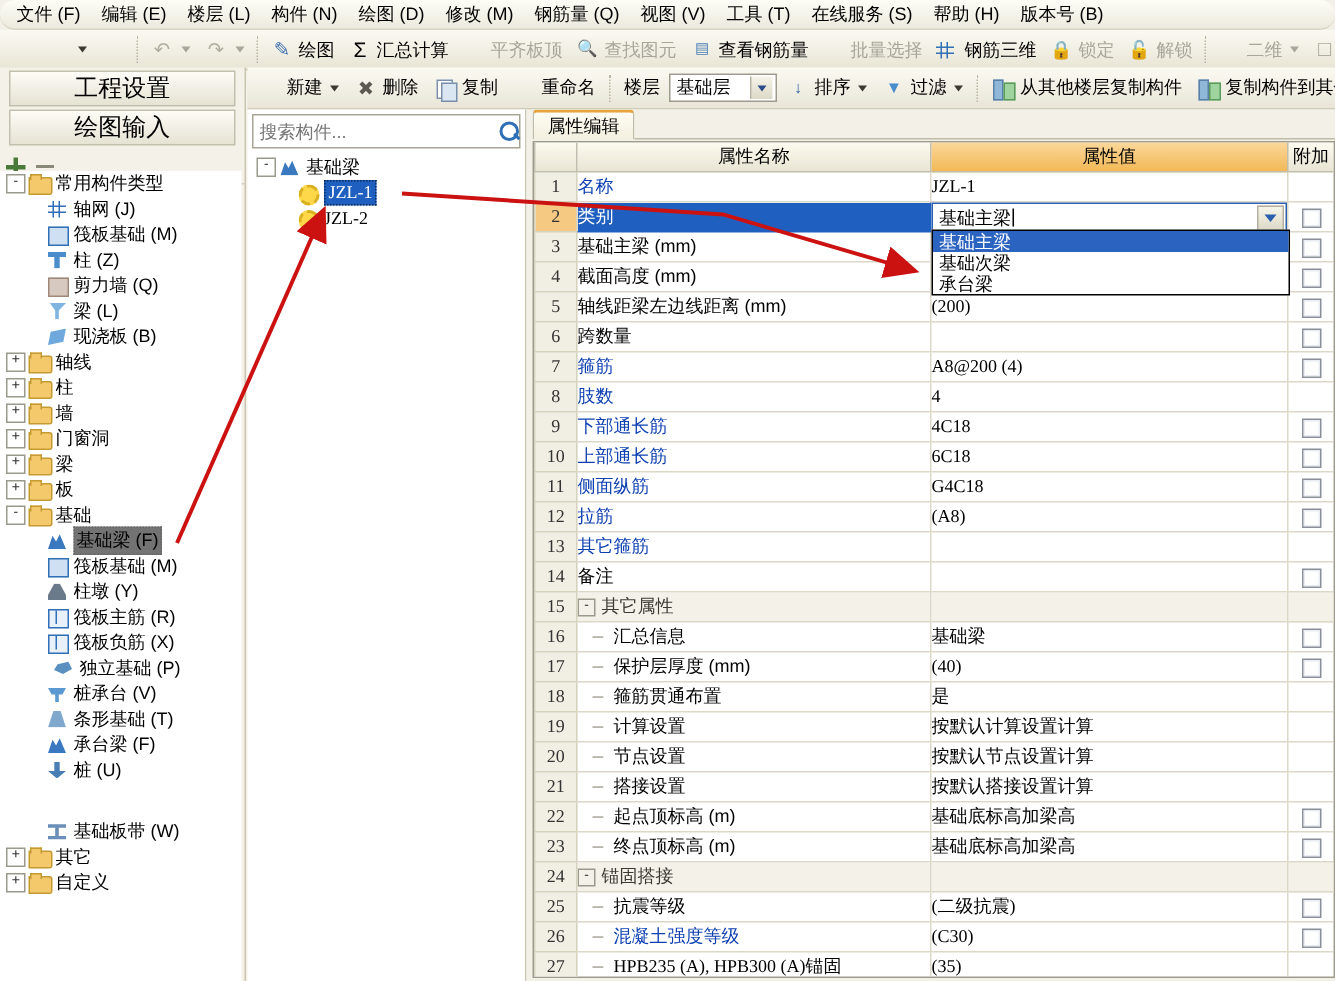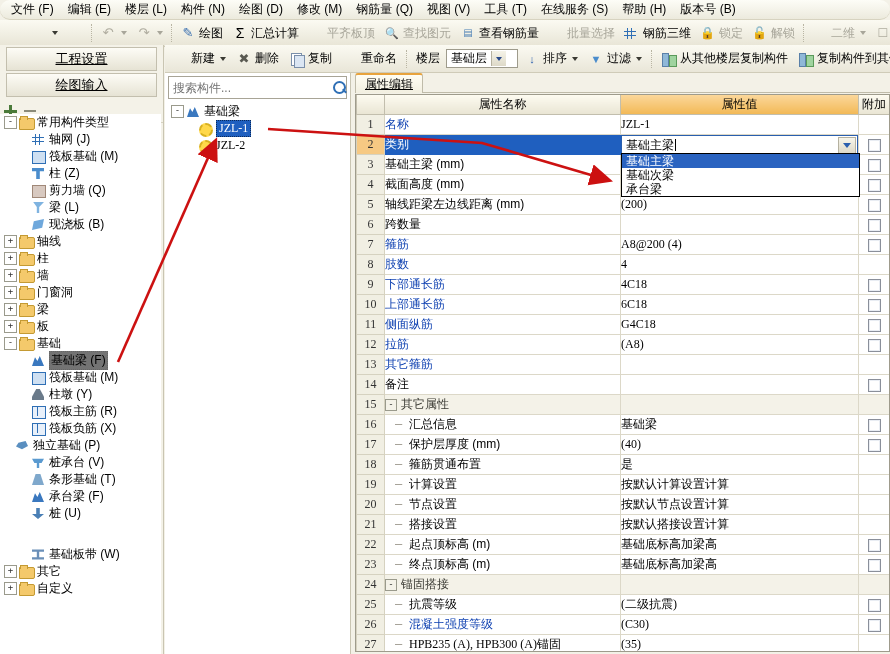--- a/index.html
+++ b/index.html
@@ -36,36 +36,36 @@
   .arrowdn.dis{border-top-color:#a8a69a;}
 
   
   .toolbar2{
     position:absolute;left:165px;top:45px;width:725px;height:27px;
     background:linear-gradient(#fbfaf2,#e9e6d8);
     border-bottom:1px solid #cfcbb8;display:flex;align-items:center;gap:2px;padding-left:3px;
   }
   .combo{
     display:inline-flex;align-items:center;height:17px;border:1px solid #9e9b8c;background:#fff;
-    padding:0 2px 0 4px;font-size:12px;min-width:64px;justify-content:flex-start;font-family:Liberation Mono, monospace;
+    padding:0 2px 0 4px;font-size:12px;min-width:64px;justify-content:space-between;font-family:Liberation Mono, monospace;
   }
   .combo .cbtn{width:14px;height:15px;background:linear-gradient(#f5f3e8,#ddd9c8);
     border-left:1px solid #b5b1a0;display:flex;align-items:center;justify-content:center;margin-left:4px;}
   .cbtn .v{width:0;height:0;border-left:3px solid transparent;border-right:3px solid transparent;border-top:4px solid #2a4a8a;}
 
   
   .navpanel{position:absolute;left:0;top:45px;width:163px;height:609px;background:#f4f2e8;
             border-right:1px solid #c9c5b2;}
   .navtitle{height:17px;background:linear-gradient(#2f6fd0,#1b4f9e);color:#fff;display:flex;align-items:center;
             padding-left:3px;font-size:12px;font-weight:bold;}
   .navtitle .sp{flex:1;}
   .navtitle .tb-ic{width:13px;height:13px;display:flex;align-items:center;justify-content:center;
                    color:#fff;font-size:11px;margin-right:2px;}
   .navbtn{height:22px;margin:2px 6px 0 6px;background:linear-gradient(#fdfcf6,#e6e3d4);
-          border:1px solid #c3bfae;display:flex;align-items:center;justify-content:center;font-size:13px;text-decoration:underline;}
+          border:1px solid #c3bfae;display:flex;align-items:center;justify-content:center;font-size:16px;}
   .navtools{height:22px;display:flex;align-items:center;gap:4px;padding-left:4px;margin-top:3px;
             border-bottom:1px solid #d6d2c0;}
   .plusic{position:relative;width:15px;height:15px;}
   .plusic::before,.plusic::after{content:"";position:absolute;background:#4a7a3a;}
   .plusic::before{left:5px;top:1px;width:3px;height:11px;}
   .plusic::after{left:0px;top:6px;width:13px;height:3px;}
   .minusic{position:relative;width:15px;height:15px;}
   .minusic::after{content:"";position:absolute;left:1px;top:6px;width:12px;height:2px;background:#8a8a7a;}
 
   .tree{position:absolute;left:0;top:69px;width:161px;height:540px;background:#fff;overflow:hidden;}
@@ -118,21 +118,21 @@
   .magn::before{content:"";position:absolute;left:3px;top:3px;width:9px;height:9px;border:2px solid #2f6fb5;border-radius:50%;}
   .magn::after{content:"";position:absolute;left:12px;top:12px;width:5px;height:2px;background:#2f6fb5;transform:rotate(45deg);}
 
   .ctree{margin-top:4px;padding-left:4px;}
 
   
   .ppanel{position:absolute;left:351px;top:73px;width:539px;height:581px;background:#f3f1e7;}
   .tabstrip{height:20px;display:flex;align-items:flex-end;padding-left:4px;}
   .tab{height:18px;padding:0 9px;display:flex;align-items:center;font-size:12px;
        background:linear-gradient(#fffdf3,#f2efe0);border:1px solid #bfbba9;border-bottom:none;
-       border-radius:3px 3px 0 0;border-top:2px solid #e8a33d;text-decoration:underline;}
+       border-radius:3px 3px 0 0;border-top:2px solid #e8a33d;}
   .tabfill{flex:1;border-bottom:1px solid #bfbba9;height:18px;}
 
   .grid{position:absolute;left:4px;top:21px;width:533px;height:556px;background:#fff;
         border:1px solid #9e9b8c;overflow:hidden;}
   table.pg{border-collapse:collapse;width:100%;table-layout:fixed;}
   table.pg th,table.pg td{font-size:12px;padding:0;height:19px;}
   table.pg th{
     background:linear-gradient(#fdfbf0,#e9e5d4);border:1px solid #c2bead;border-top:none;
     font-weight:normal;color:#000;
   }
@@ -419,21 +419,21 @@
           </span>
           <span class="lbl">筏板主筋 (R)</span>
         </div>
         <div class="tnode" style="padding-left: 18px;">
           <span class="nofold"></span>
           <span class="ficon">
             <span class="gi gi-rbar"></span>
           </span>
           <span class="lbl">筏板负筋 (X)</span>
         </div>
-        <div class="tnode" style="padding-left: 2px;">
+        <div class="tnode" style="padding-left: 22px;">
           <span class="nofold"></span>
           <span class="ficon">
             <span class="gi gi-indep"></span>
           </span>
           <span class="lbl">独立基础 (P)</span>
         </div>
         <div class="tnode" style="padding-left: 18px;">
           <span class="nofold"></span>
           <span class="ficon">
             <span class="gi gi-cap"></span>

